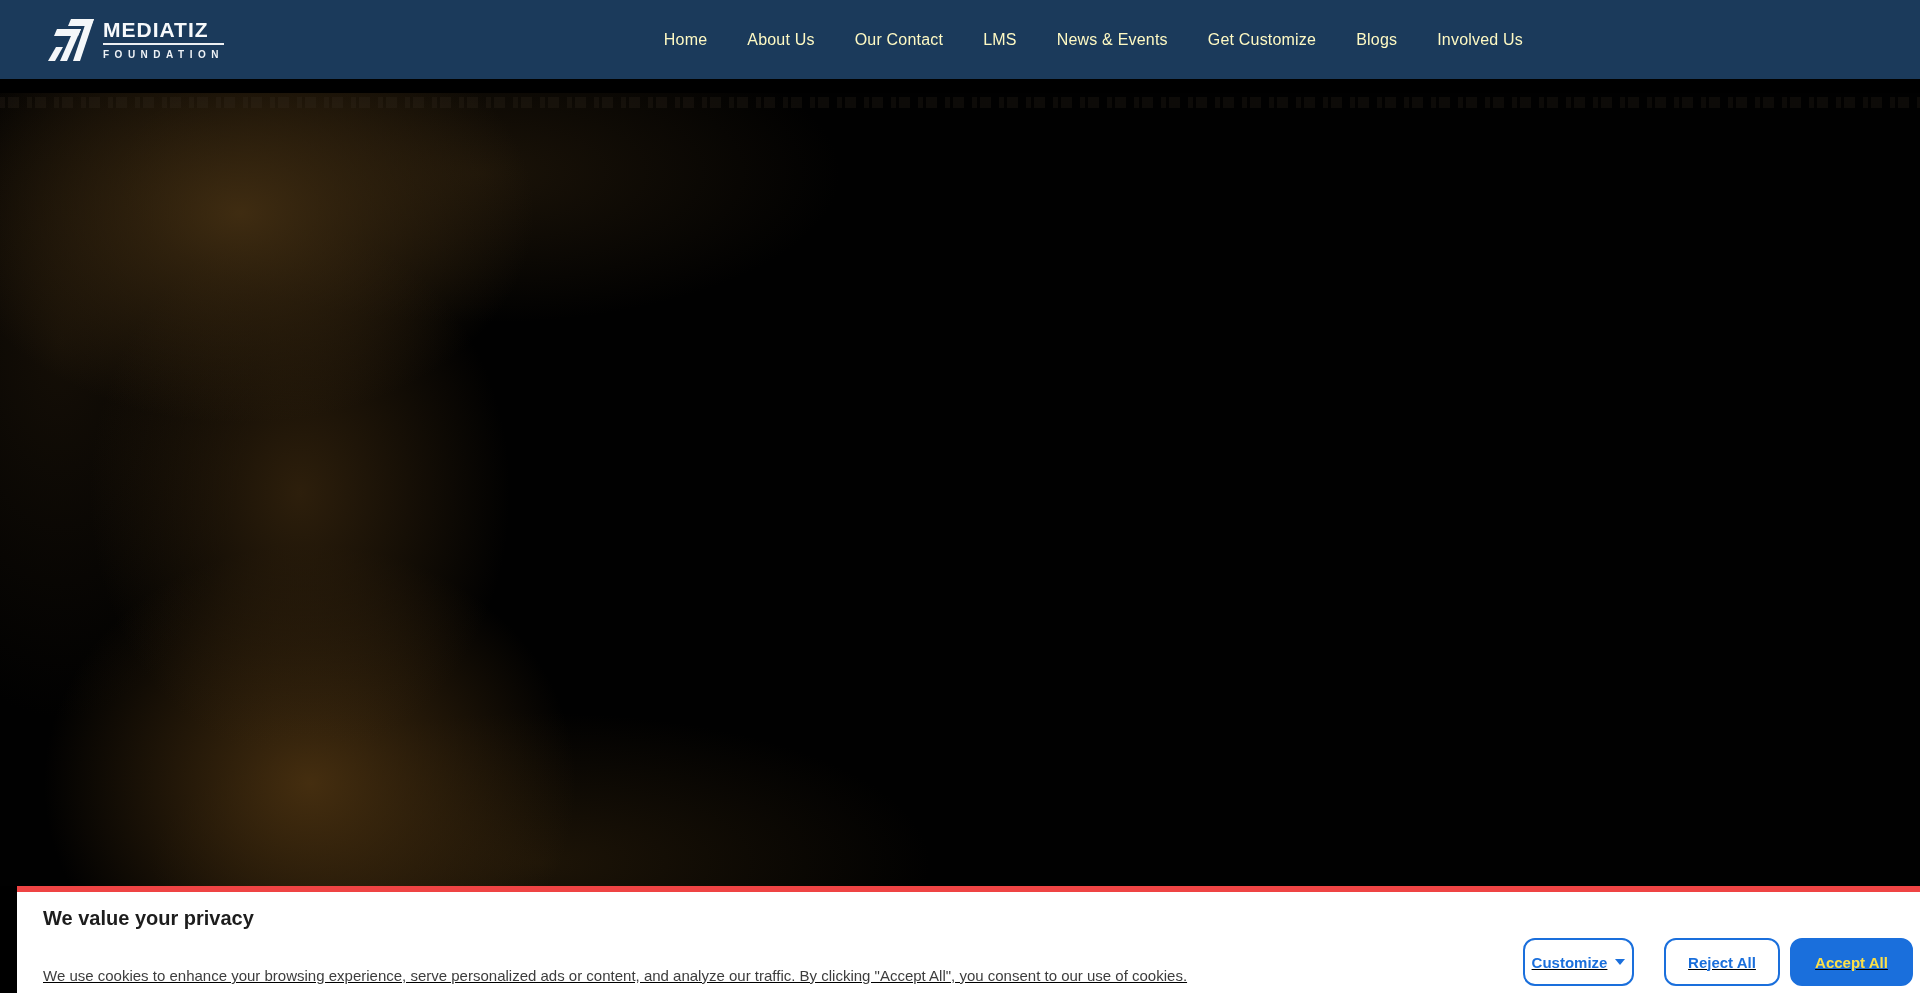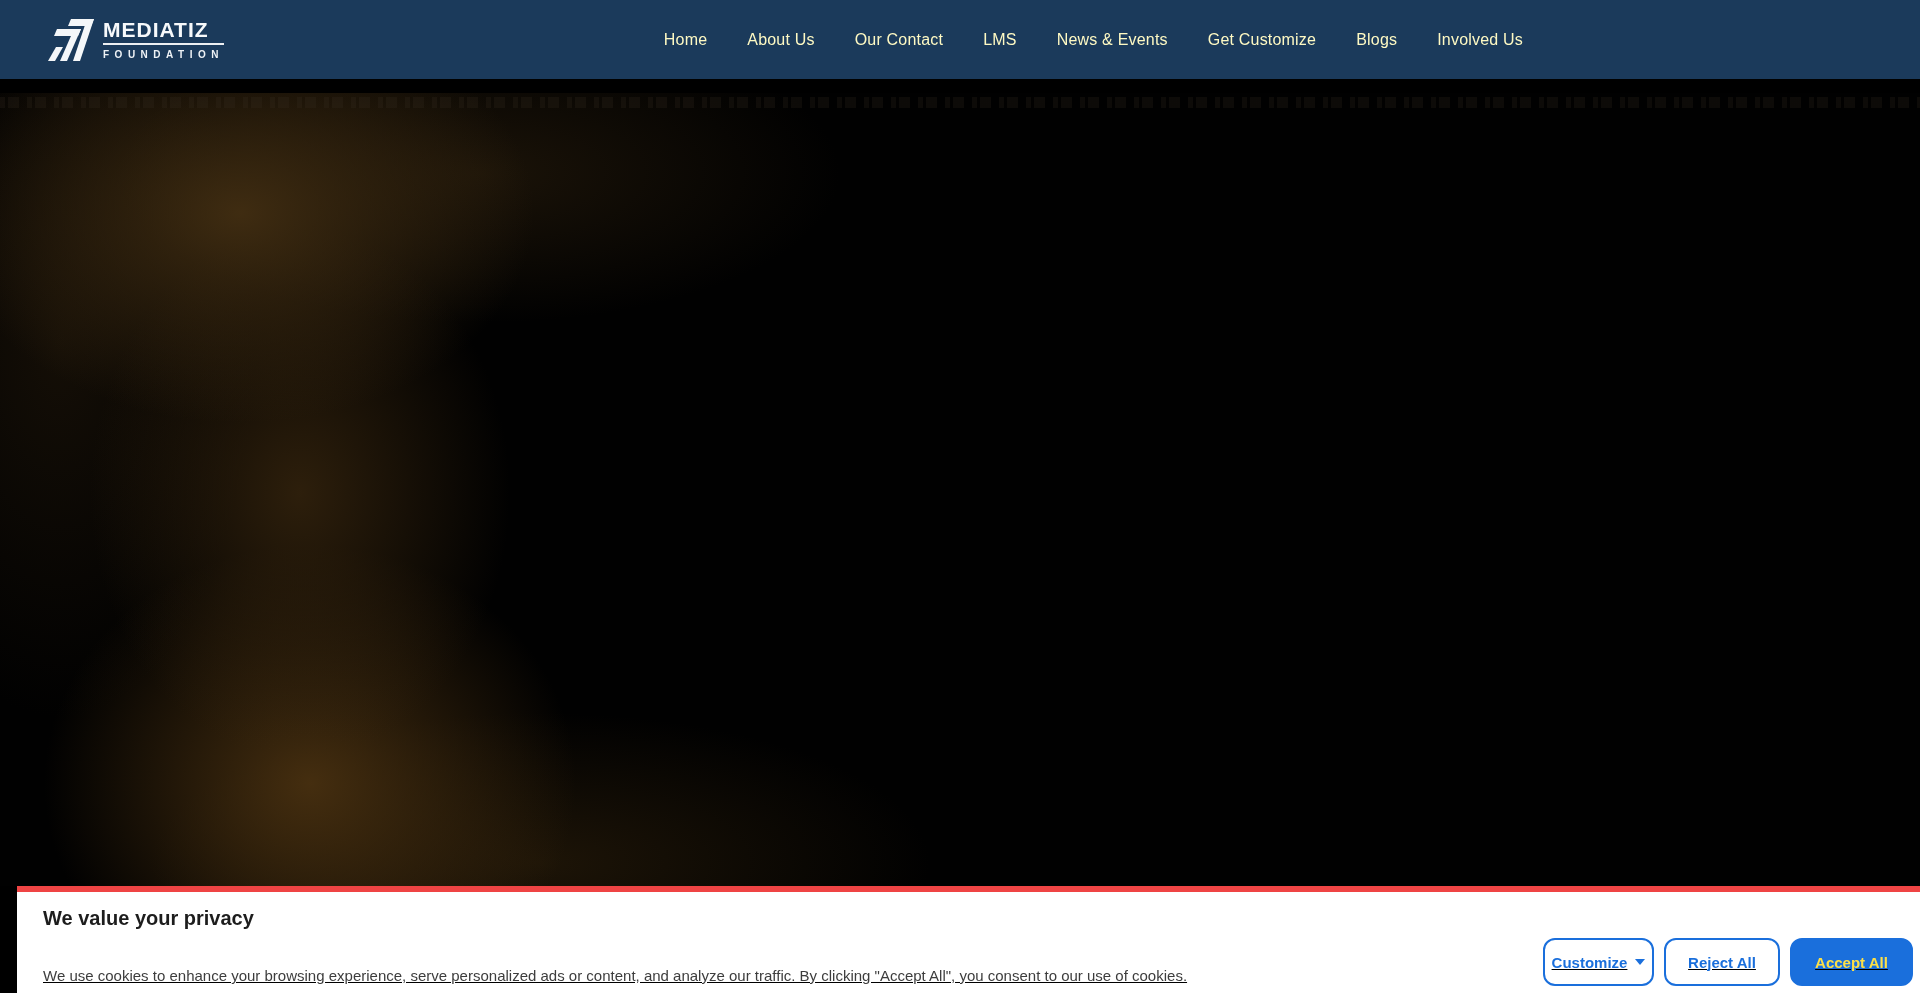--- a/index.html
+++ b/index.html
@@ -77,21 +77,21 @@
   }
   .btn-outline {
     background:#ffffff; border:2px solid var(--accent,#1a6fdc);
     color:var(--accent,#1a6fdc);
   }
   .btn-filled {
     background:var(--accent,#1a6fdc); border:2px solid var(--accent,#1a6fdc);
     color:#fde047;
   }
   .btn-customize { min-width:111px; gap:8px; }
-  .btn-reject    { min-width:116px; }
+  .btn-reject    { min-width:116px;margin-left:20px; }
   .btn-accept    { min-width:123px; }
   .caret-down {
     width:0; height:0; display:inline-block;
     border-left:5px solid transparent; border-right:5px solid transparent;
     border-top:6px solid var(--accent,#1a6fdc);
   }
 </style>
 </head>
 <body>
 

